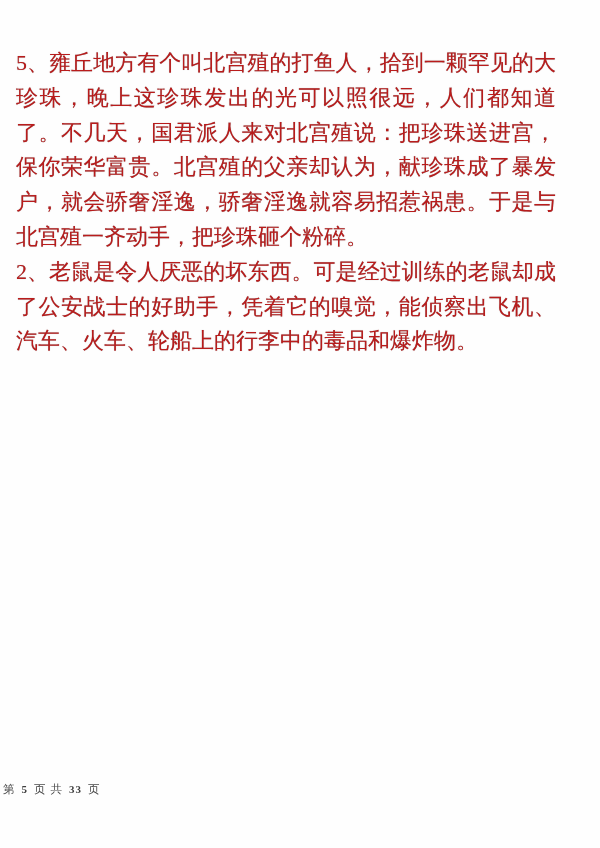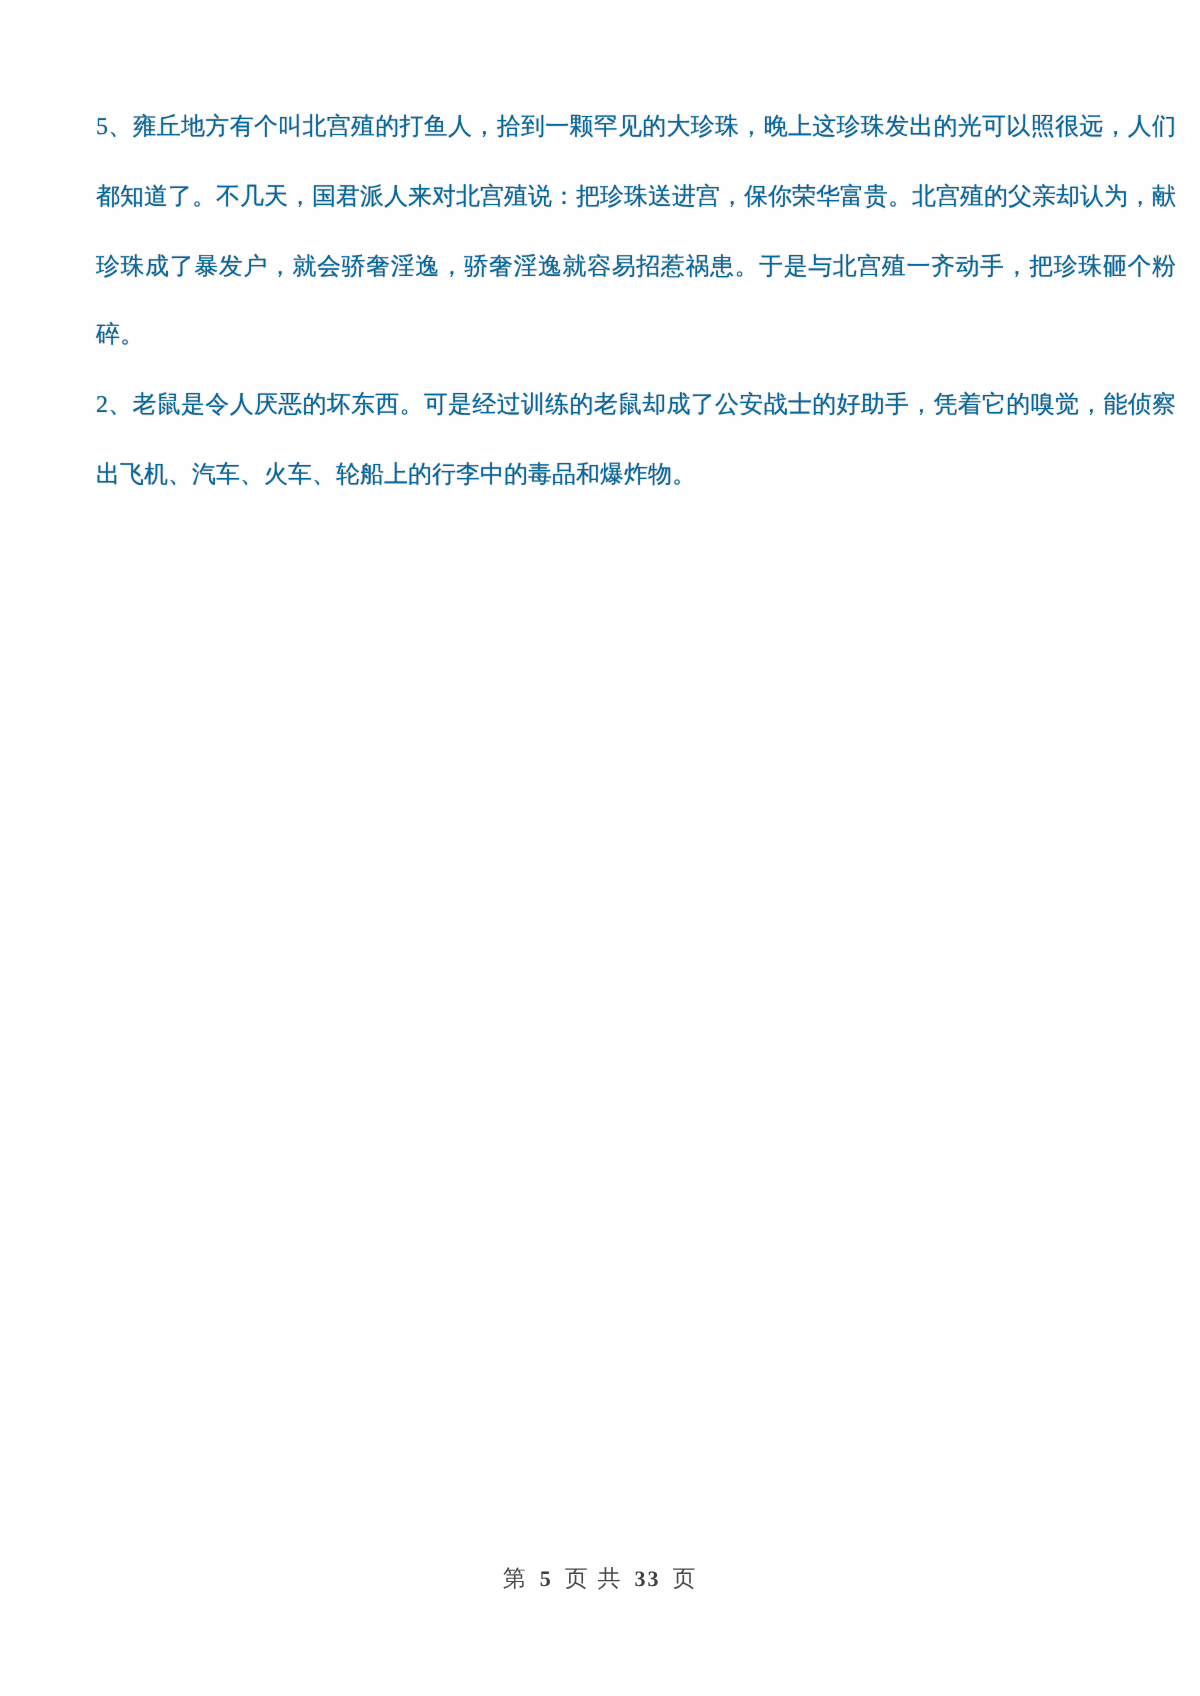--- a/index.html
+++ b/index.html
@@ -14,41 +14,40 @@
   }
   .page {
     position: relative;
     width: 600px;
     height: 848px;
     background: #fefefe;
     font-family: "Liberation Serif", "DejaVu Serif", serif;
   }
   .text-block {
     position: absolute;
-    left: 48px;
+    left: 16px;
     top: 46px;
     width: 540px;
-    color: #0369a1;
-    font-size: 12px;
+    color: #b91c1c;
+    font-size: 22px;
     line-height: 34.8px;
     text-align: justify;
     text-justify: inter-ideograph;
   }
   .para {
     margin: 0;
     padding: 0;
     
     text-shadow: 0 0 0.7px rgba(58, 58, 58, 0.55);
   }
   .footer {
     position: absolute;
     left: 0;
     top: 782px;
     width: 100%;
-    text-align: center;
     font-size: 11.5px;
     color: #4a4a4a;
     letter-spacing: 1px;
   }
   .footer span {
     margin: 0 3px;
   }
   .footer .num {
     font-weight: bold;
     font-size: 11px;

